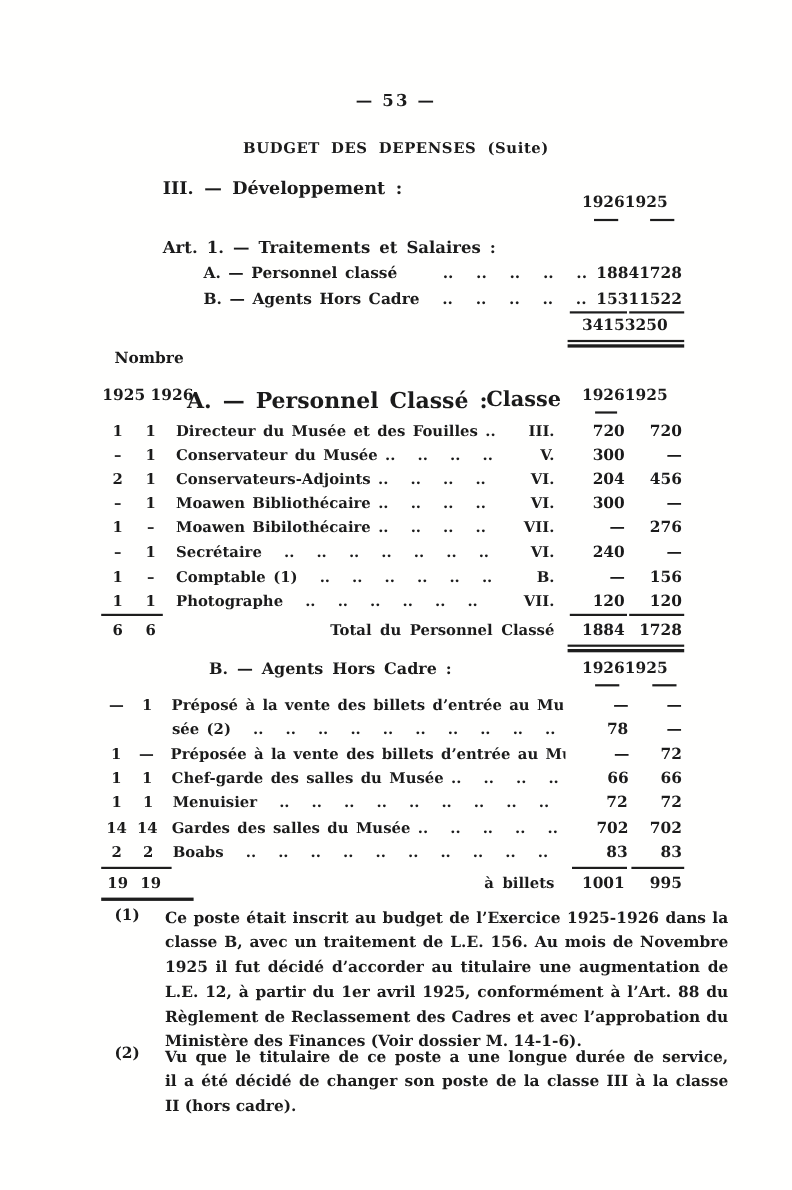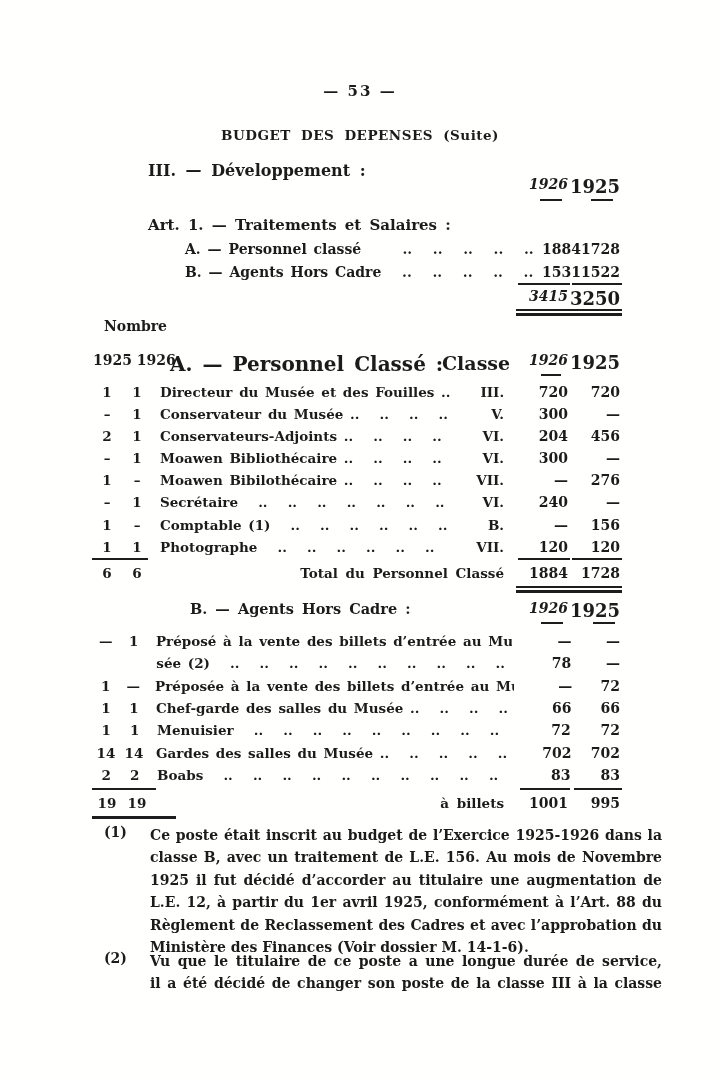--- a/index.html
+++ b/index.html
@@ -11,22 +11,22 @@
   .abs { position:absolute; }
   .pagenum { top:82px; left:0; width:720px; text-align:center;
              font-size:15px; letter-spacing:2px; }
   .doctitle { top:127px; left:0; width:720px; text-align:center;
               font-size:13.5px; letter-spacing:.5px; word-spacing:5px; }
   .h-dev  { top:161px; left:148px; font-size:16px; word-spacing:4px; }
   .h-art  { top:216px; left:148px; font-size:15px; word-spacing:3px; }
   .nombre { top:318px; left:104px; font-size:14px; }
 
   
-  .amt26 { position:absolute; left:504px; width:64px; text-align:right; font-size:14px;font-style:italic; }
-  .amt25 { position:absolute; left:568px; width:52px; text-align:right; font-size:18px; }
+  .amt26 { position:absolute; left:504px; width:64px; text-align:right; font-size:14px; }
+  .amt25 { position:absolute; left:568px; width:52px; text-align:left; font-size:14px; }
 
   
   .rows { position:absolute; left:90px; width:530px; }
   .row  { display:flex; align-items:baseline; height:22.1px; line-height:22.1px;
           font-size:13.5px; white-space:pre; }
   .row-b { height:22.35px; line-height:22.35px; }
   .ca     { width:34px; text-align:center; }
   .cb     { width:26px; text-align:center; }
   .clabel { flex:1 1 auto; padding-left:10px; overflow:hidden; word-spacing:2px; }
   .cclasse{ width:54px; text-align:right; }
@@ -259,15 +259,16 @@
     <div class="fn-line">1925 il fut décidé d’accorder au titulaire une augmentation de</div>
     <div class="fn-line">L.E. 12, à partir du 1er avril 1925, conformément à l’Art. 88 du</div>
     <div class="fn-line">Règlement de Reclassement des Cadres et avec l’approbation du</div>
     <div class="fn-line final">Ministère des Finances (Voir dossier M. 14-1-6).</div>
   </div>
 
   <div class="fnmark" style="top:950px">(2)</div>
   <div class="fnblock" style="top:950px">
     <div class="fn-line">Vu que le titulaire de ce poste a une longue durée de service,</div>
     <div class="fn-line">il a été décidé de changer son poste de la classe III à la classe</div>
+    <div class="fn-line final">II (hors cadre).</div>
   </div>
 
 </div>
 
 </body></html>

